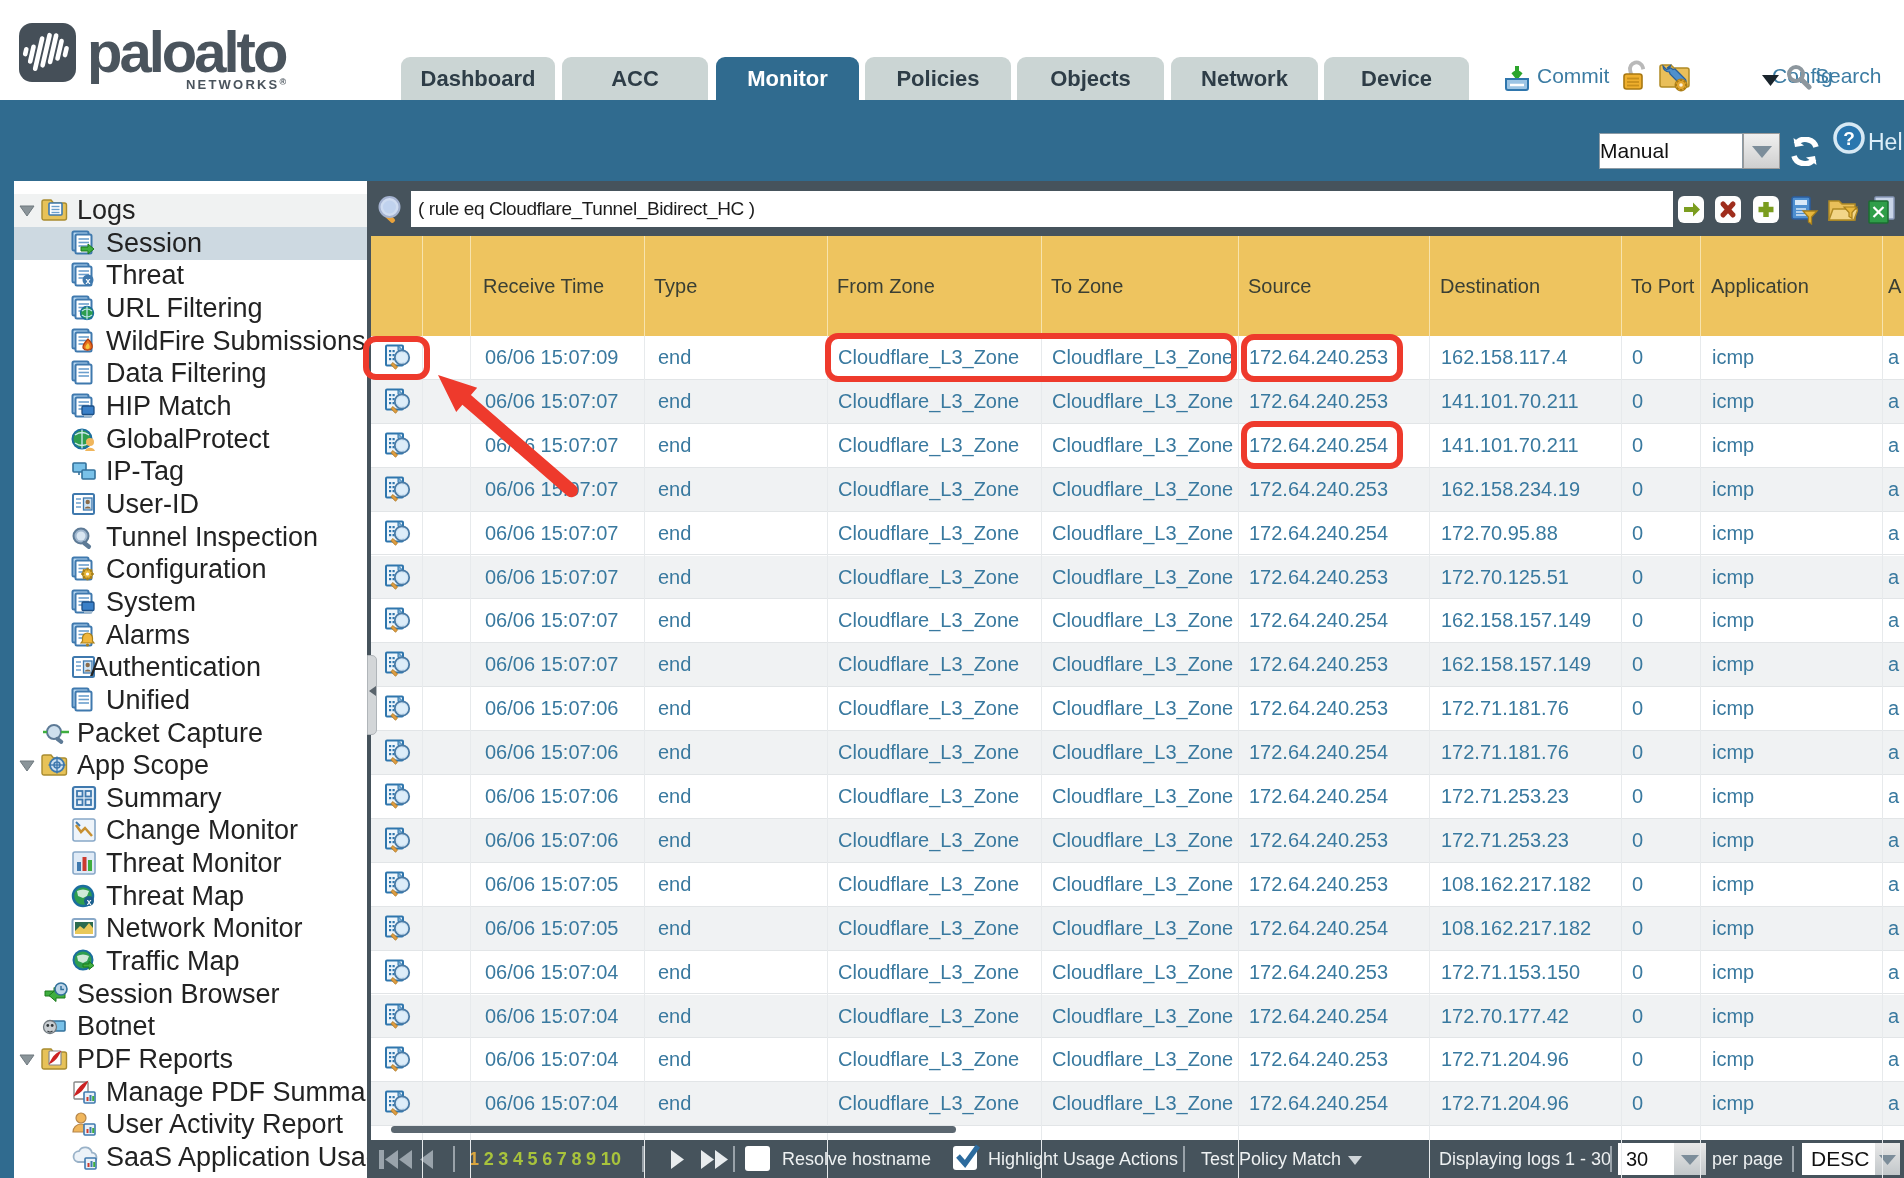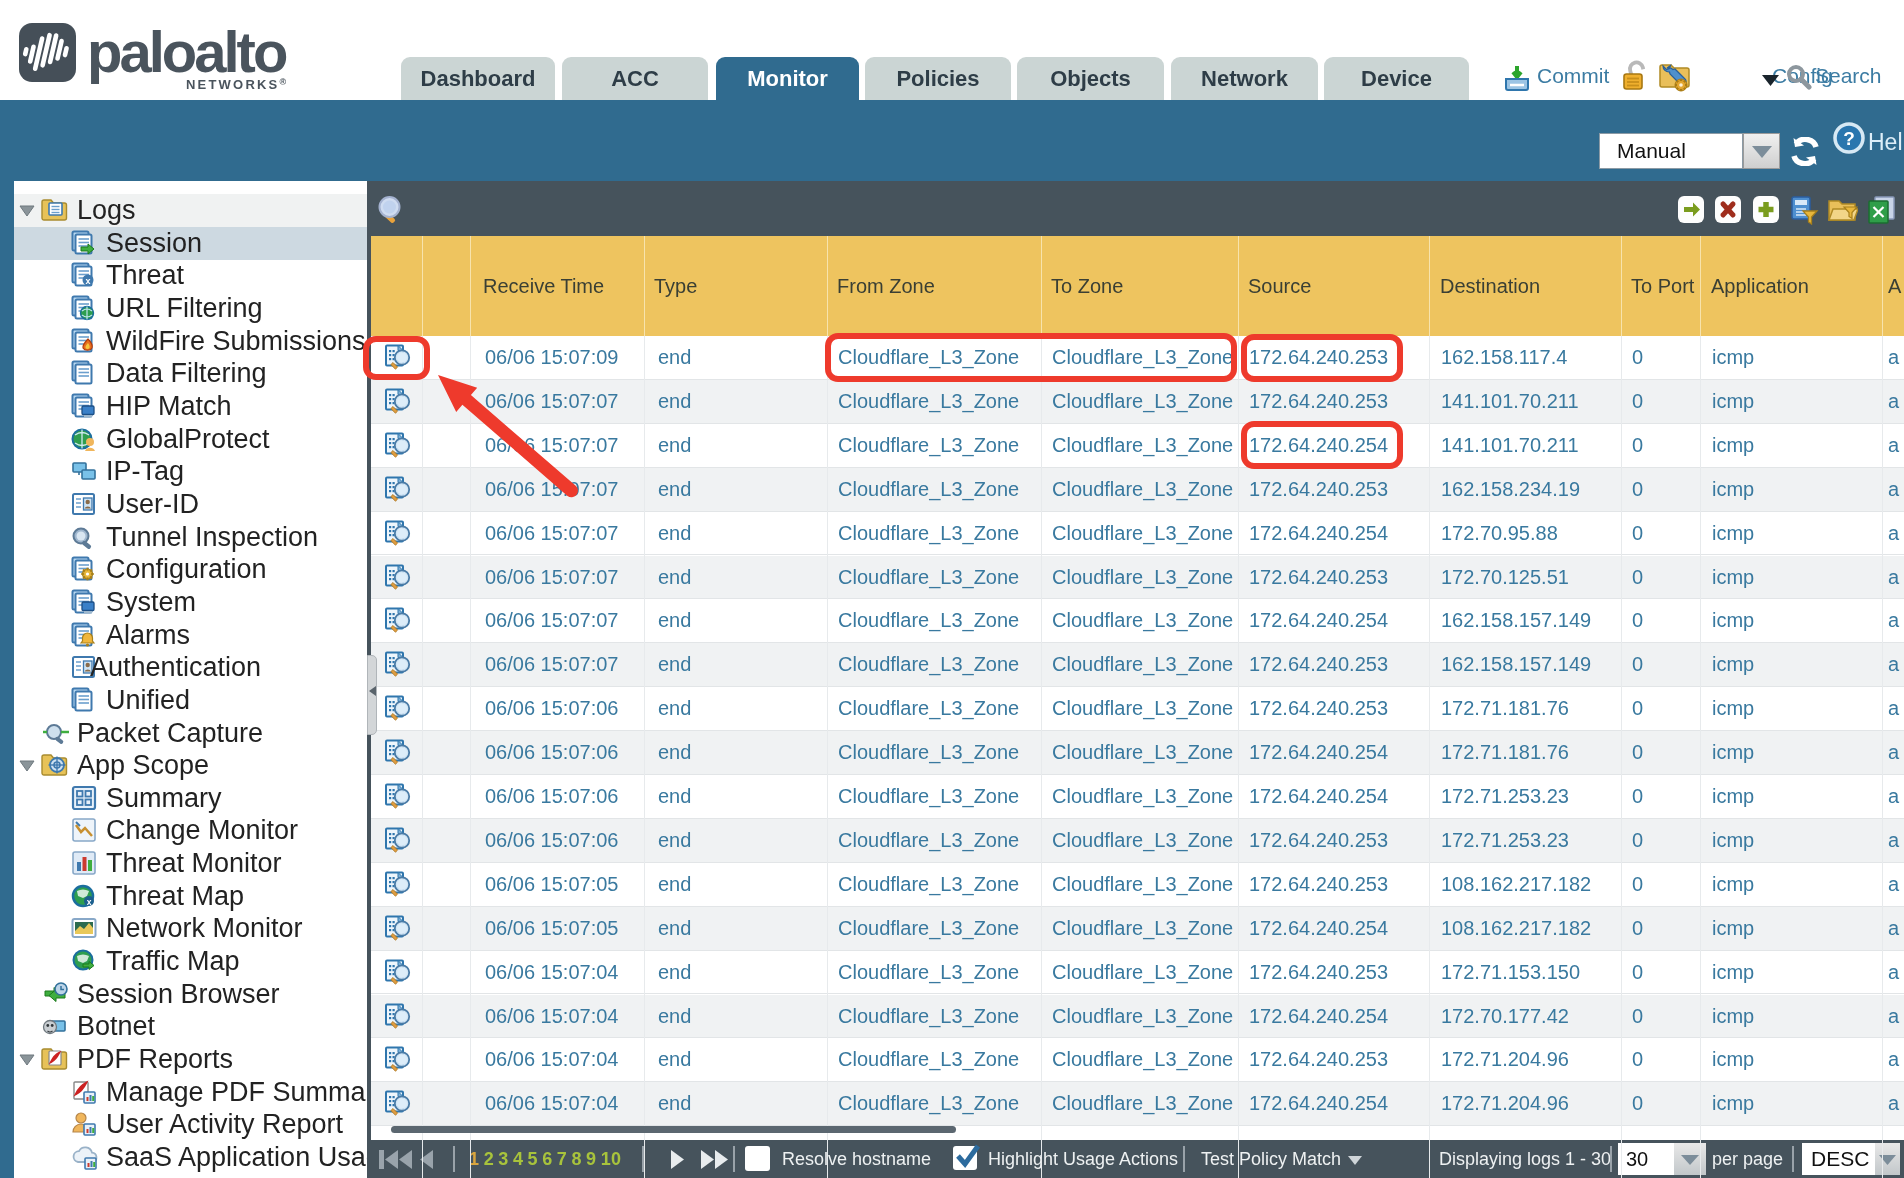--- a/index.html
+++ b/index.html
@@ -82,21 +82,21 @@
       <path d="M0 0 h17 l-8.5 11 z" fill="#1a242c"></path>
     </svg>
 <svg class="a" style="left:1786px;top:64px" width="26" height="26" viewBox="0 0 26 26">
       <circle cx="10" cy="10" r="7" fill="none" stroke="#8d979e" stroke-width="4"></circle>
       <line x1="15" y1="15" x2="23" y2="23" stroke="#8d979e" stroke-width="5" stroke-linecap="round"></line>
     </svg>
 <div class="a" style="left:1815px;top:64px;font-size:21px;color:#3c7ca3">Search</div>
 </div>
 <div class="a" id="teal-strip"></div>
 <div class="a" id="tealbar">
-<div class="a" style="left:1585px;top:33px;width:144px;height:36px;background:#fff;border:1px solid #8b9aa5;font-size:21px;color:#111;line-height:34px;padding-left:17px">Manual</div>
+<div class="a" style="left:1585px;top:33px;width:144px;height:36px;background:#fff;border:1px solid #8b9aa5;font-size:21px;color:#111;line-height:34px;padding-left:0">Manual</div>
 <div class="a" style="left:1729px;top:33px;width:37px;height:36px;background:linear-gradient(#f0f0f0,#cfcfcf);border:1px solid #9a9a9a;"></div>
 <svg class="a" style="left:1738px;top:46px" width="20" height="12" viewBox="0 0 20 12">
       <path d="M0 0 h20 l-10 12 z" fill="#7c8d9a"></path>
     </svg>
 <svg class="a" style="left:1776px;top:37px" width="30" height="29" viewBox="0 0 30 29">
       <path d="M26 10 a11 10 0 0 0 -20 -3" fill="none" stroke="#fff" stroke-width="5.5"></path>
       <path d="M3.5 1 l1.5 9 9 -1.5 z" fill="#fff"></path>
       <path d="M4 19 a11 10 0 0 0 20 3" fill="none" stroke="#fff" stroke-width="5.5"></path>
       <path d="M26.5 28 l-1.5 -9 -9 1.5 z" fill="#fff"></path>
     </svg>
@@ -400,20 +400,21 @@
         <rect x="22.2" y="18" width="2" height="5" fill="#3fae3f"></rect>
       </svg></span>
     <div class="a tree" style="left:92px;top:960.0px">SaaS Application Usage</div>
 </div>
 <div class="a" id="main">
 <svg class="a" style="left:10px;top:14px" width="27" height="30" viewBox="0 0 27 30">
       <rect x="10" y="17" width="12" height="5" rx="2" transform="rotate(42 10 17)" fill="#e8a23c"></rect>
       <circle cx="12.5" cy="12" r="10" fill="#cfdcf1" stroke="#a4b2d0" stroke-width="2"></circle>
       <circle cx="12.5" cy="12" r="6.5" fill="#c0d2ee"></circle>
     </svg>
+<div class="a" style="left:44px;top:10px;width:1262px;height:36px;background:#fff;font-size:19px;letter-spacing:-0.4px;color:#1c1c1c;line-height:36px;padding-left:7px">( rule eq Cloudflare_Tunnel_Bidirect_HC )</div>
 <svg class="a" style="left:1311px;top:15px" width="27" height="28" viewBox="0 0 27 28">
       <rect width="26" height="27" rx="6" fill="#fdfdfd"></rect>
       <path d="M6 13.5 h9 v-4.5 l7 7 -7 7 v-4.5 h-9 z" fill="#7a9c1e" transform="translate(0,-2.5)"></path>
     </svg>
 <svg class="a" style="left:1348px;top:15px" width="27" height="28" viewBox="0 0 27 28">
       <rect width="26" height="27" rx="6" fill="#fdfdfd"></rect>
       <g stroke="#9e2c1c" stroke-width="5" stroke-linecap="round">
         <line x1="8" y1="8" x2="18" y2="19"></line>
         <line x1="18" y1="8" x2="8" y2="19"></line>
       </g>

